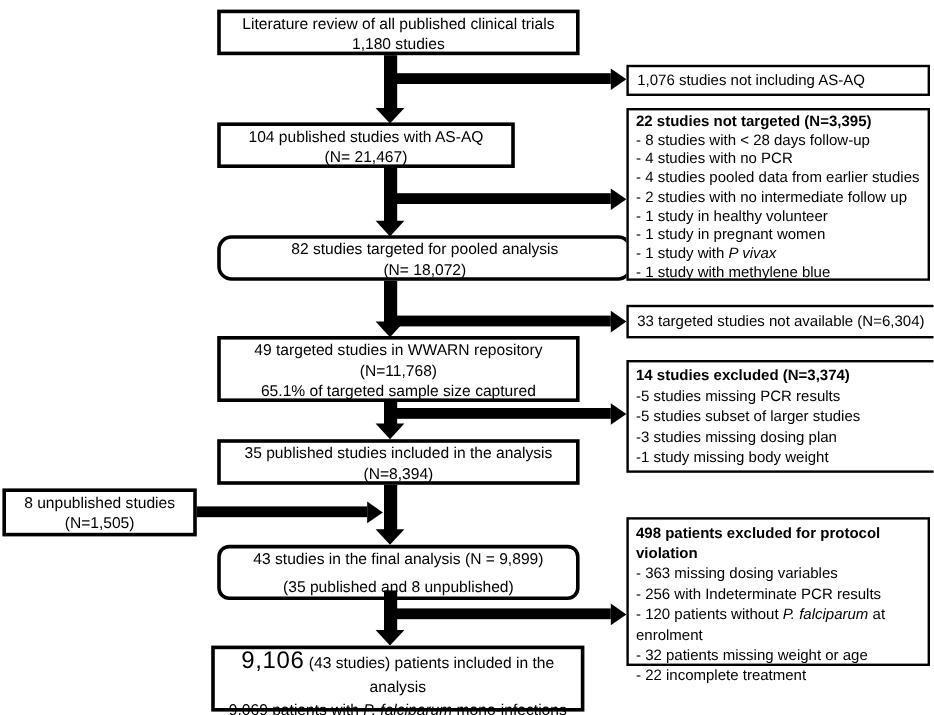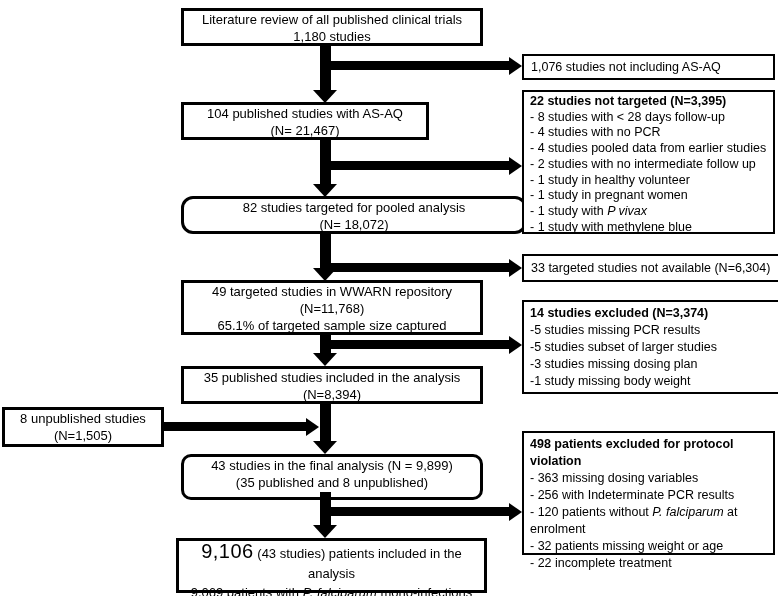--- a/index.html
+++ b/index.html
@@ -3,21 +3,21 @@
 <meta charset="utf-8">
 <style>
   * { margin:0; padding:0; box-sizing:border-box; }
   html,body { background:#ffffff; }
   body {
     position:relative; width:778px; height:596px; overflow:hidden;
     font-family:"Liberation Sans", sans-serif; color:#000;
   }
   .box { position:absolute; background:#fff; border:2px solid #000; }
   .main-box {
-    border-width:3px; display:flex; flex-direction:column; justify-content:flex-start;
+    border-width:3px; display:flex; flex-direction:column; justify-content:space-between;
     text-align:center; font-size:13px; line-height:17px;
   }
   .side-box { font-size:12.5px; line-height:15.7px; padding:2px 6px; }
   .side-box.loose { line-height:17px; padding:3px 6px; }
   .side-box .hdr { font-weight:bold; }
   .single-line { display:flex; align-items:center; padding:0 7px; font-size:12.5px; }
   .vline { position:absolute; left:320px; width:11px; background:#000; }
   .hline { position:absolute; height:9px; background:#000; }
   .head-down {
     position:absolute; left:313px; width:0; height:0;

